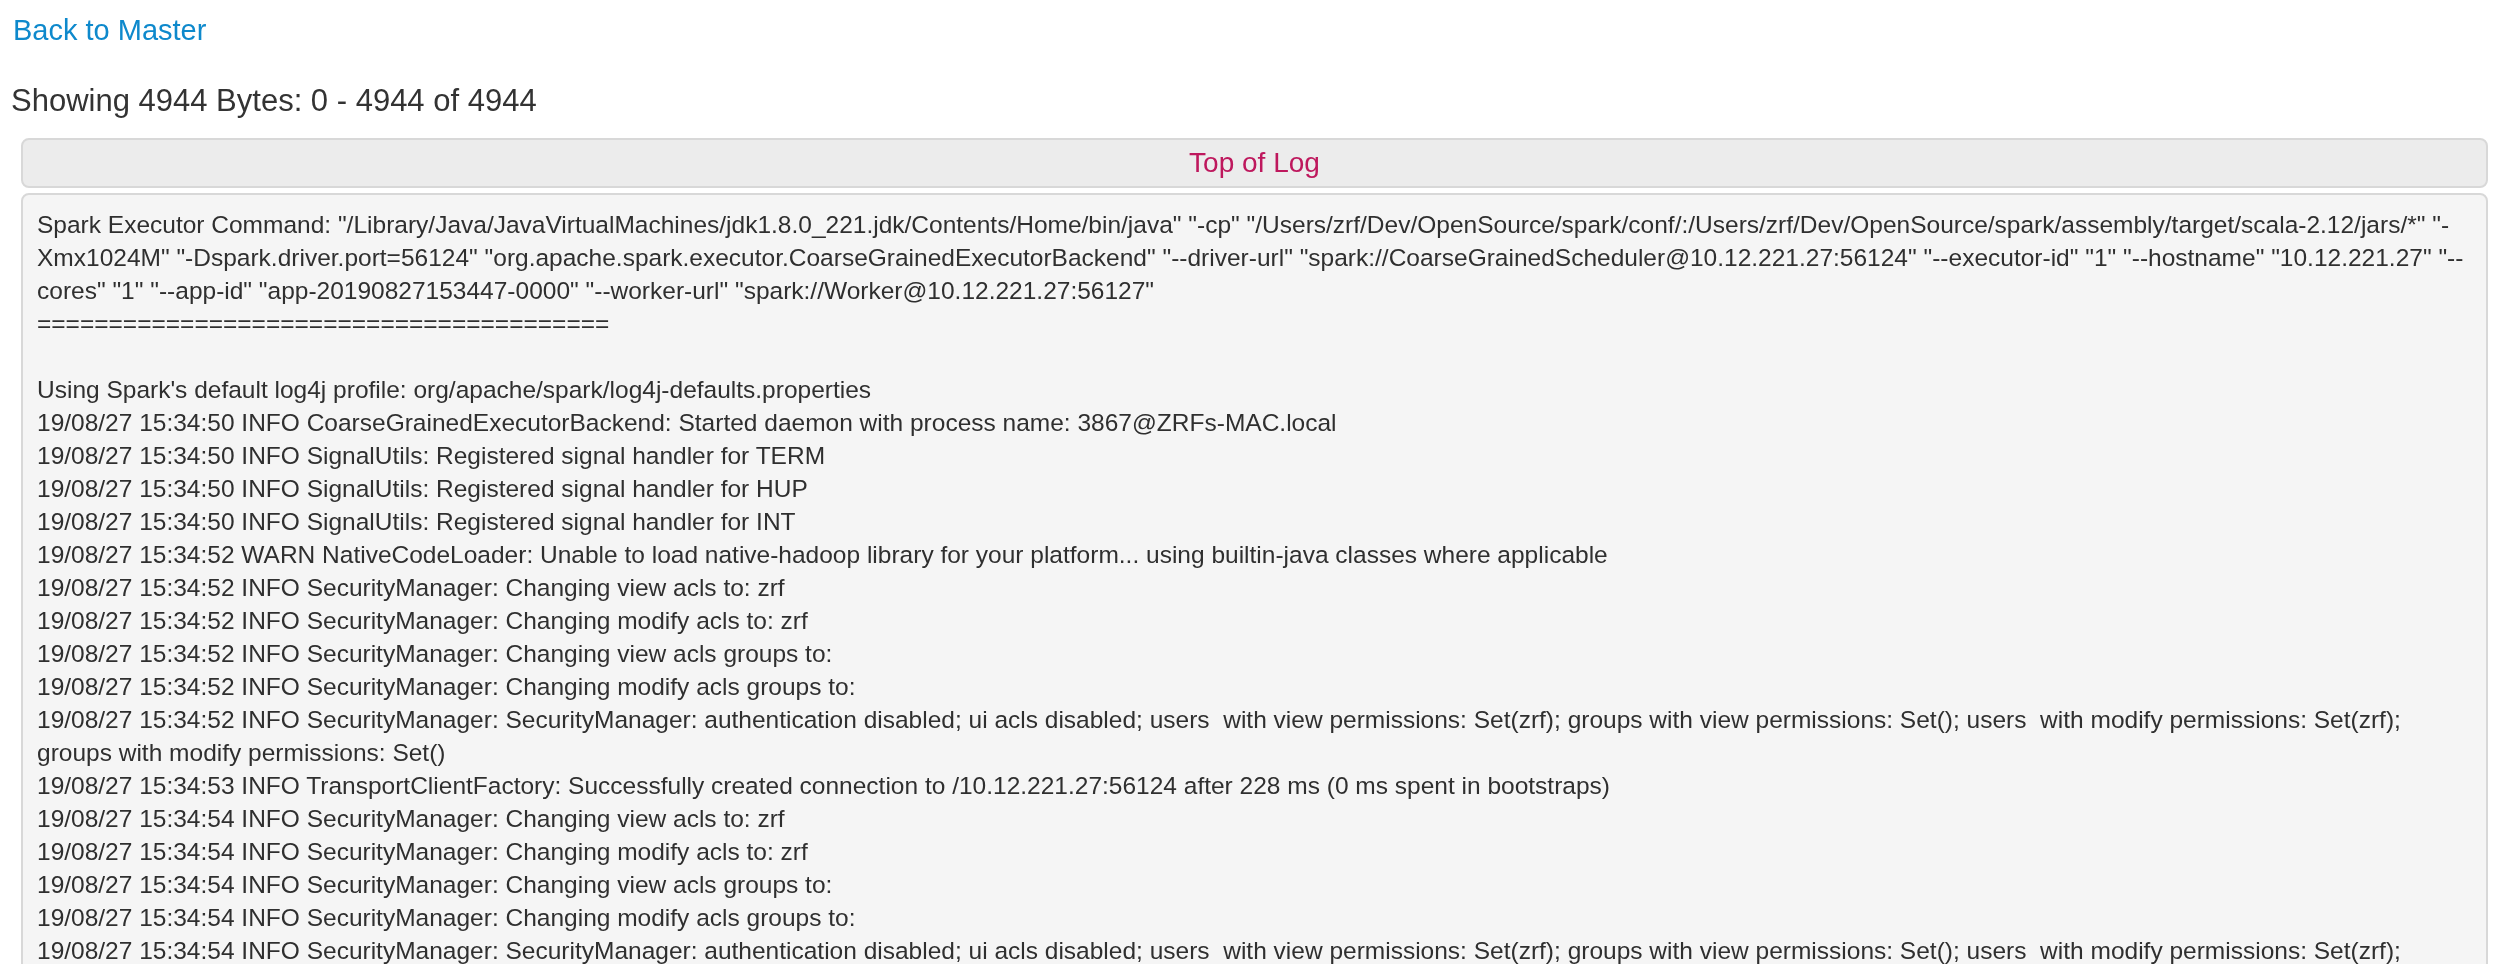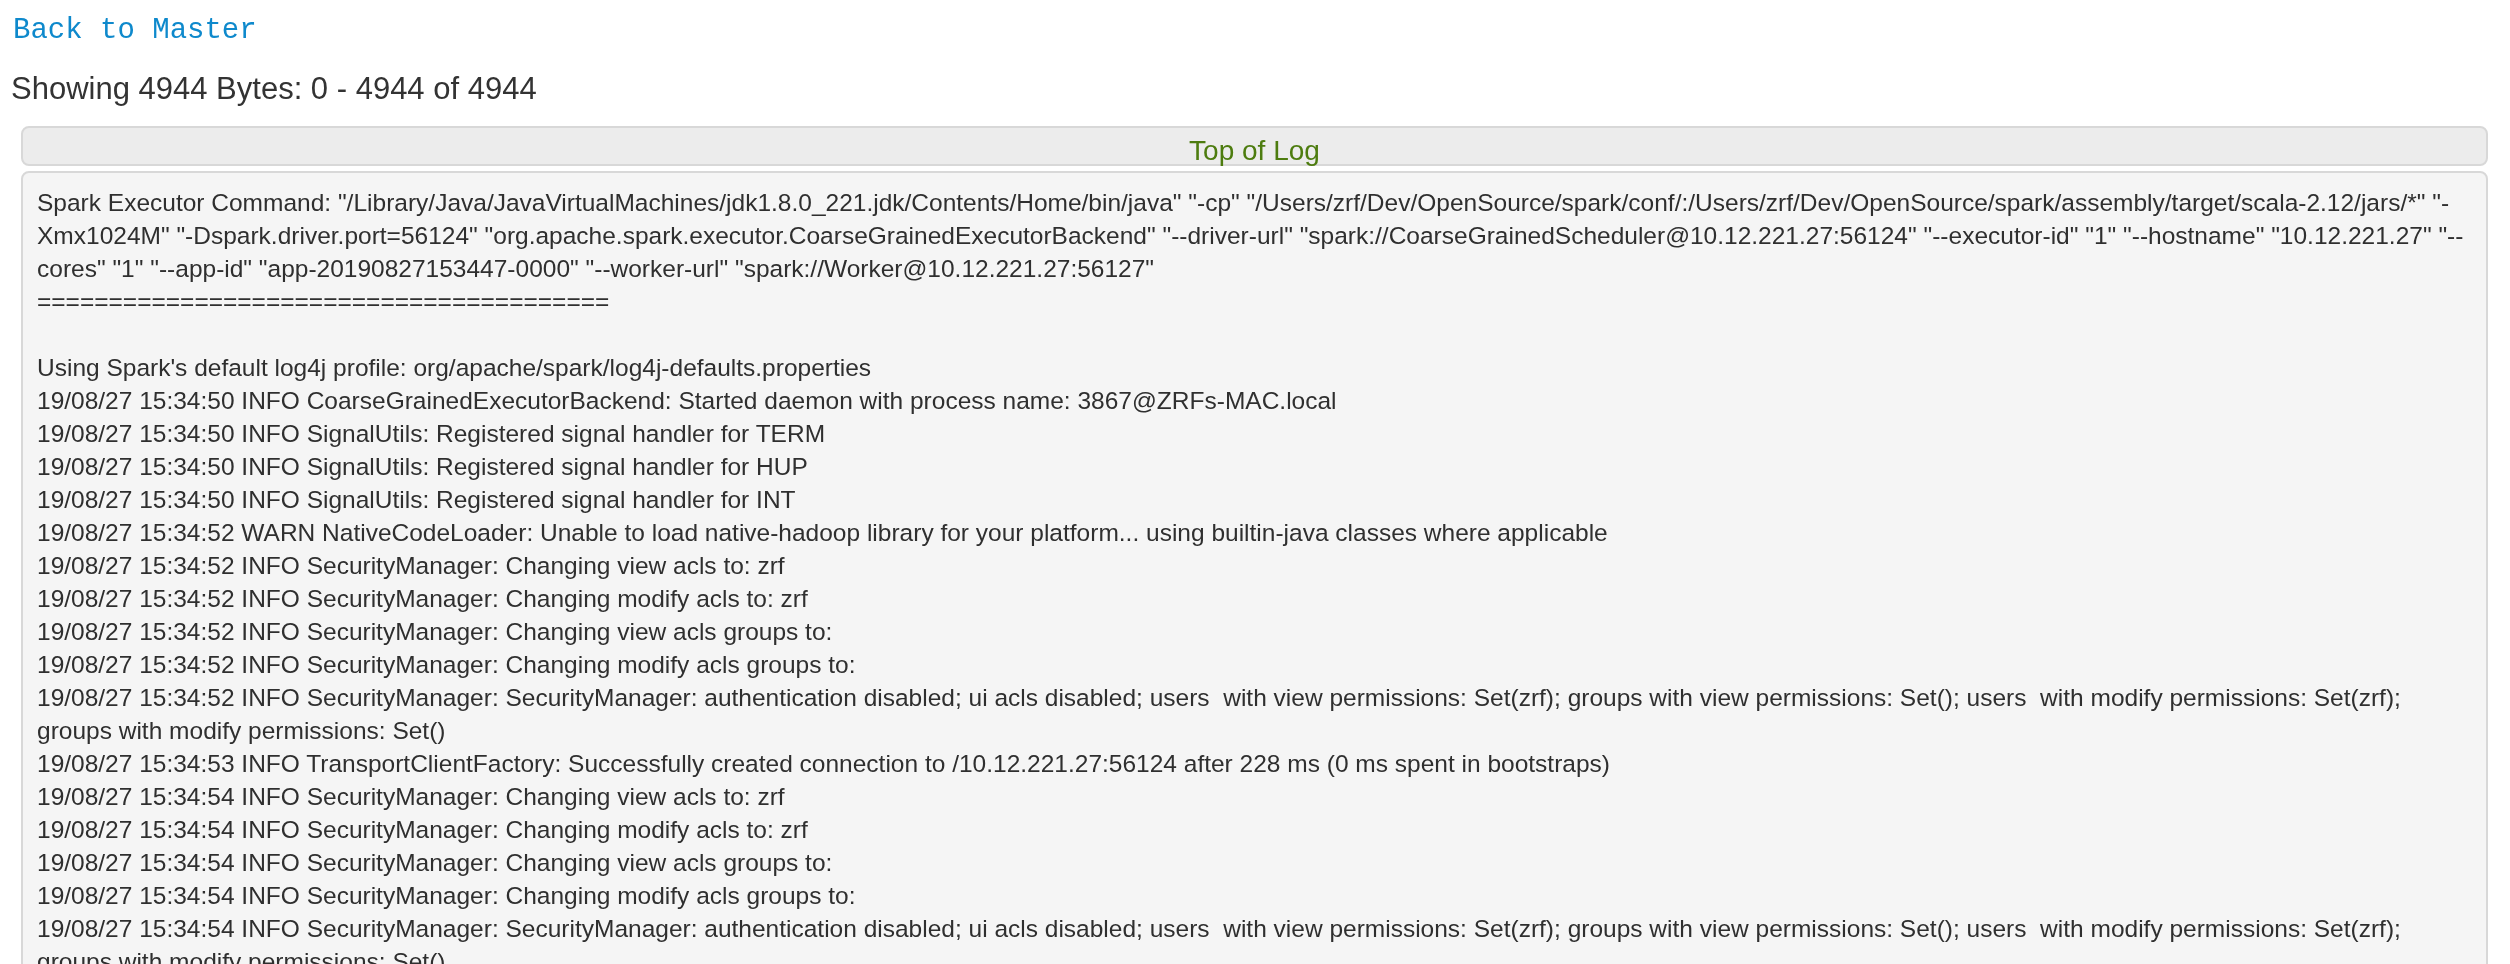--- a/index.html
+++ b/index.html
@@ -5,43 +5,42 @@
   * { box-sizing: border-box; margin: 0; padding: 0; }
   html, body {
     width: 2510px;
     height: 964px;
     overflow: hidden;
     background: #ffffff;
     font-family: "Liberation Sans", "DejaVu Sans", sans-serif;
   }
   .back-link {
     display: inline-block;
-    margin: 14px 0 0 13px;
+    margin: 14px 0 12px 13px;
     font-size: 29px;
     color: #0e89cc;
     text-decoration: none;
     cursor: pointer;
-    font-family: Liberation Mono, monospace;
   }
   .byte-status {
     margin: 24px 0 0 11px;
     font-size: 31px;
     color: #333333;
   }
   .panel {
     width: 2467px;
     margin-left: 21px;
   }
   .log-indicator {
     margin-top: 19px;
-    height: 40px;
+    height: 50px;
     line-height: 46px;
     text-align: center;
     font-size: 28px;
-    color: #4d7c0f;
+    color: #be185d;
     background: #ececec;
     border: 2px solid #d8d8d8;
     border-radius: 8px;
   }
   .log-box {
     margin-top: 5px;
     min-height: 810px;
     background: #f5f5f5;
     border: 2px solid #d8d8d8;
     border-radius: 8px;

